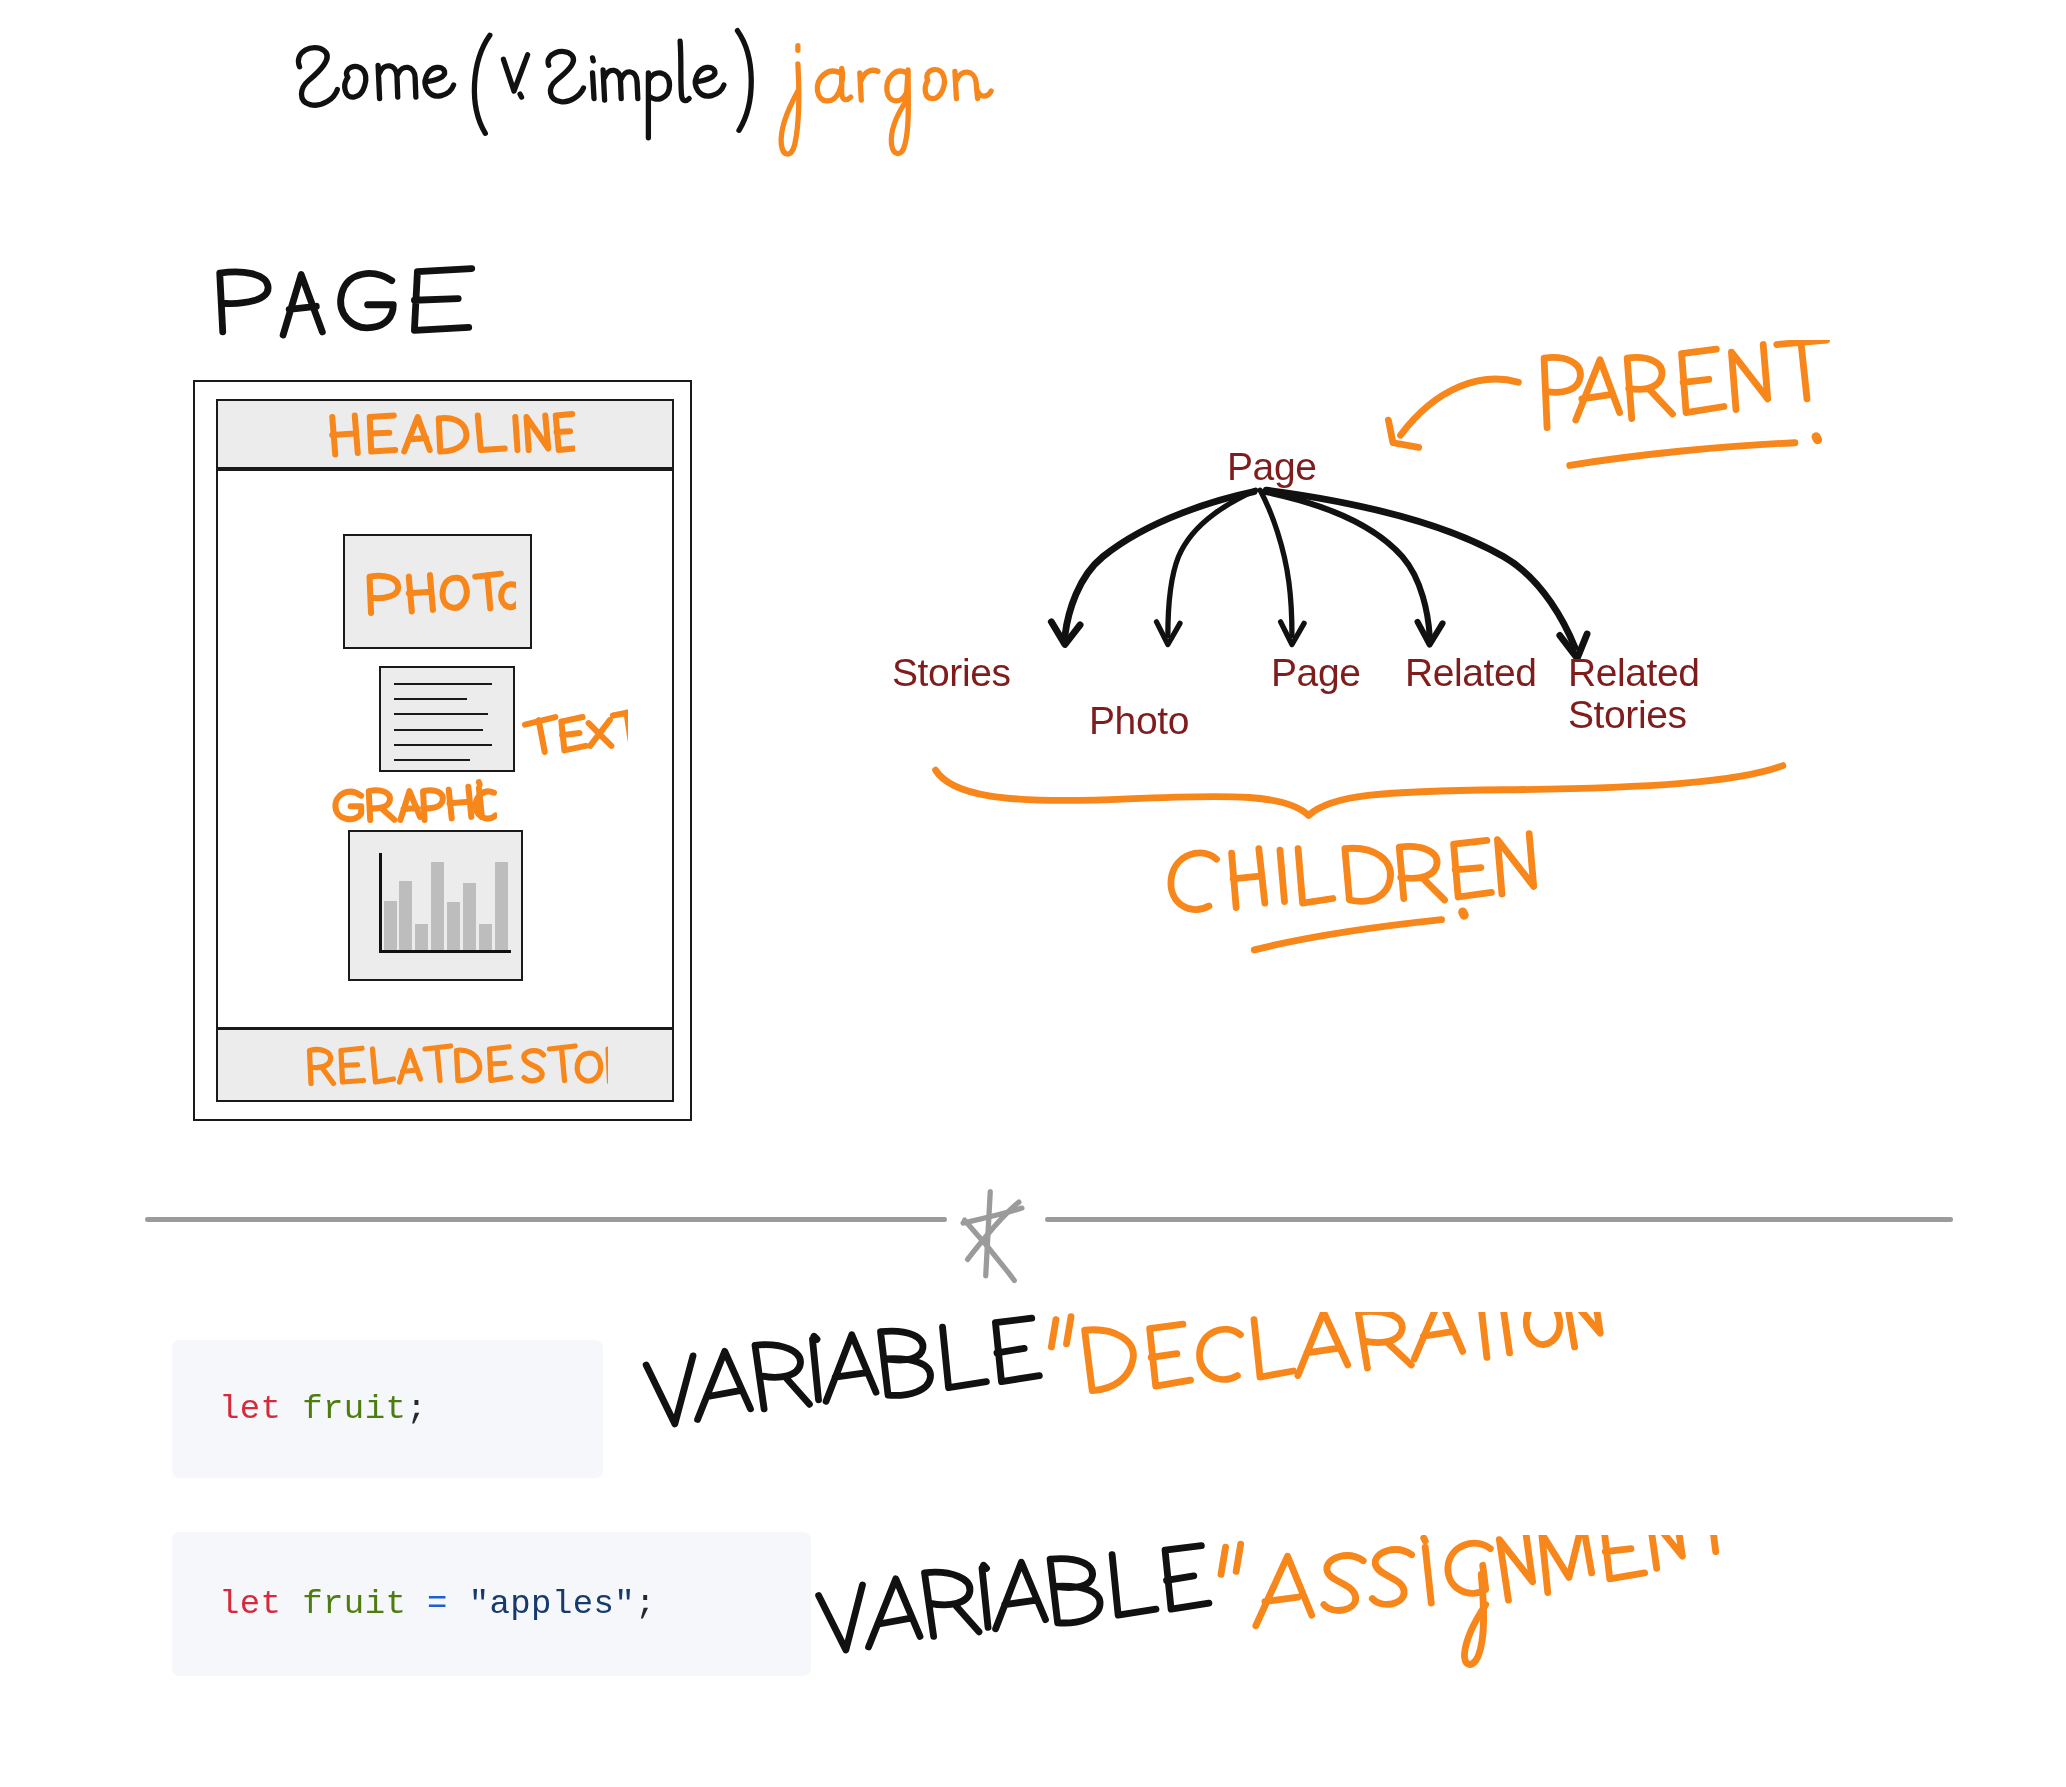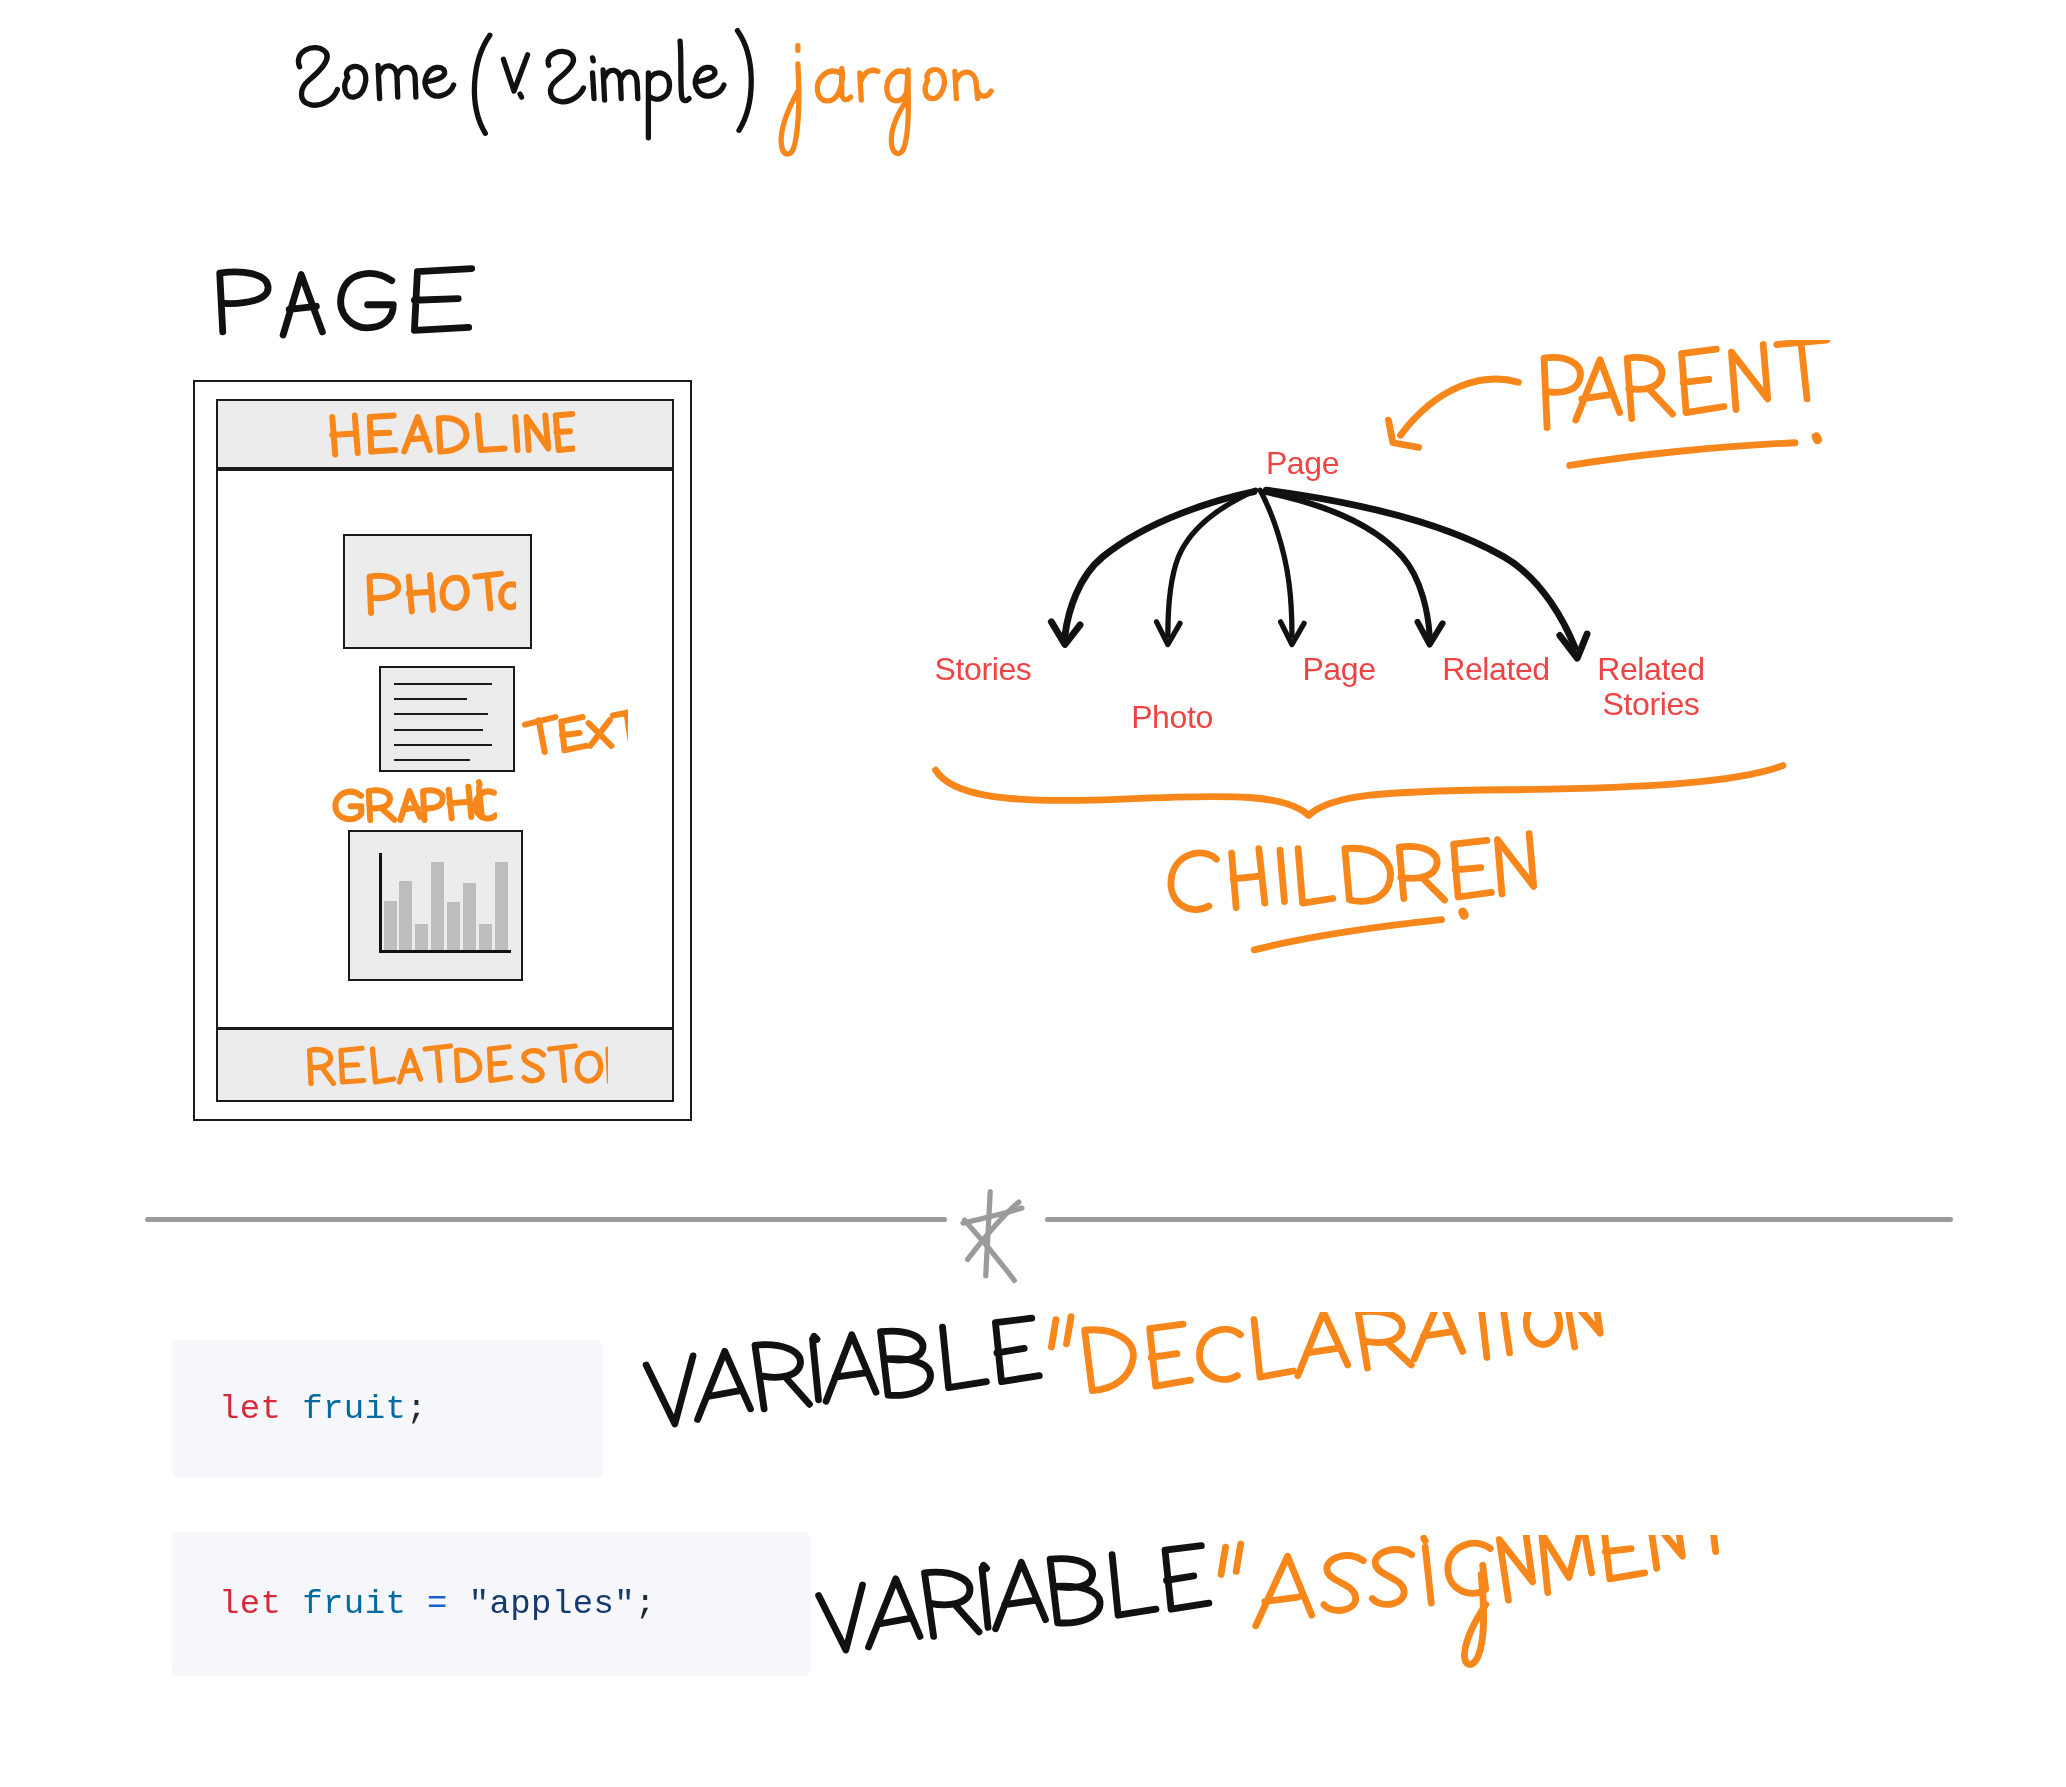--- a/index.html
+++ b/index.html
@@ -98,23 +98,23 @@
     position: absolute;
     bottom: 3px;
     width: 13px;
     background: #bdbdbd;
   }
 
   .hand-label { position: absolute; }
   .tree-node {
     position: absolute;
     font-family: "Liberation Sans", sans-serif;
-    font-size: 32px;
-    color: #ef4444;
-    text-align: center;
+    font-size: 39px;
+    color: #7f1d1d;
+    text-align: left;
     line-height: 1.08;
     letter-spacing: -0.4px;
   }
   #node-page { left: 1227px; top: 446px; width: 151px; }
   #child-headline { left: 892px; top: 652px; width: 182px; }
   #child-photo    { left: 1089px; top: 652px; width: 166px; margin-top: 48px; }
   #child-text     { left: 1271px; top: 652px; width: 136px; }
   #child-graphic  { left: 1405px; top: 652px; width: 182px; }
   #child-related  { left: 1568px; top: 652px; width: 166px; }
 
@@ -141,21 +141,21 @@
   #code-1 { left: 172px; top: 1340px; width: 431px; height: 138px; }
   #code-2 { left: 172px; top: 1532px; width: 639px; height: 144px; }
   .code-line {
     font-family: "Liberation Mono", monospace;
     font-size: 34px;
     white-space: pre;
     padding-left: 47px;
     letter-spacing: 0.4px;
   }
   .tok-kw  { color: #d42a3c; }
-  .tok-id  { color: #0369a1; }
+  .tok-id  { color: #4d7c0f; }
   .tok-op  { color: #1b5fd0; }
   .tok-str { color: #173a6e; }
   .tok-pun { color: #24292f; }
 
   
   #ann-declaration { left: 628px; top: 1312px; }
   #ann-assignment  { left: 802px; top: 1535px; }
   #parent-ann { left: 1346px; top: 340px; }
   #children-ann { left: 900px; top: 752px; }
   #arrows-svg { left: 900px; top: 484px; }

